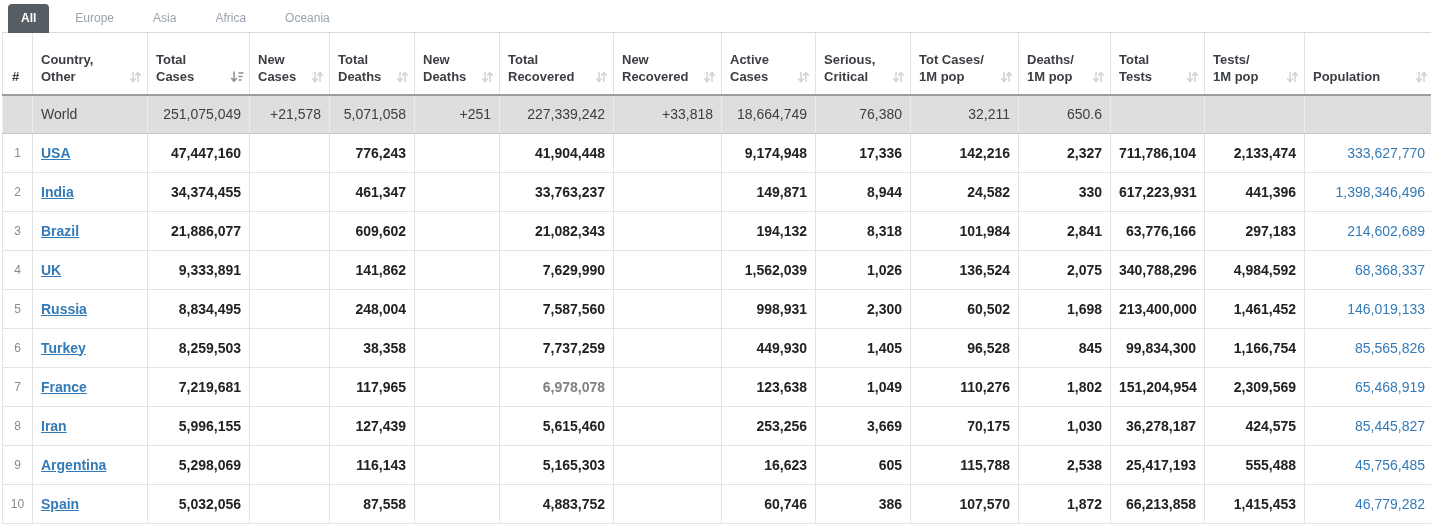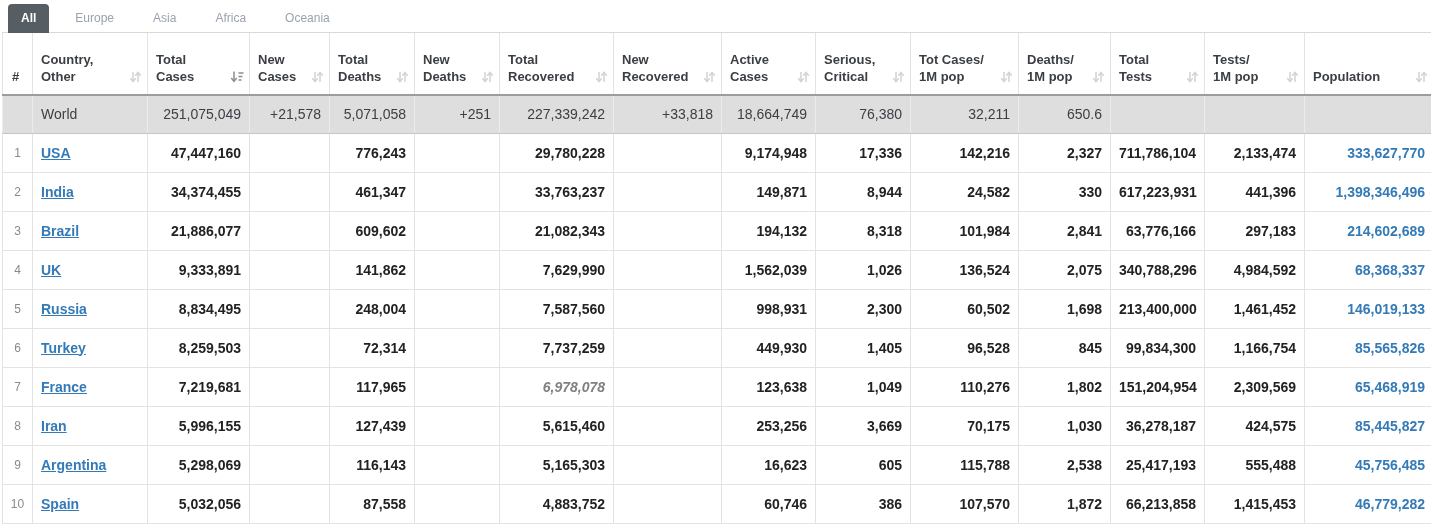--- a/index.html
+++ b/index.html
@@ -74,24 +74,24 @@
   td.country-cell { text-align: left; }
 
   .country-link {
     color: var(--link-blue, #337ab7);
     font-weight: bold;
     text-decoration: underline;
     cursor: pointer;
   }
   .pop {
     color: var(--link-blue, #337ab7);
-    font-weight: bold;
+    font-weight: normal;
     cursor: pointer;
   }
-  td.estimate { color: var(--estimate, #808080); font-style: italic; }
+  td.estimate { color: var(--estimate, #808080); }
 
   
   tr.world-row td {
     background: var(--world-bg, #dedede);
     border-top: 2px solid #9c9c9c;
     border-bottom: 1px solid #c6c6c6;
     border-left: 1px solid #ececec;
     border-right: 1px solid #ececec;
     font-weight: normal;
     color: #3c4044;
@@ -352,21 +352,21 @@
           <td class="num"></td>
           <td class="num"></td>
         </tr>
         <tr>
           <td class="rank-cell">1</td>
           <td class="country-cell"><a class="country-link">USA</a></td>
           <td class="num">47,447,160</td>
           <td class="num"></td>
           <td class="num">776,243</td>
           <td class="num"></td>
-          <td class="num">29,780,228</td>
+          <td class="num">41,904,448</td>
           <td class="num"></td>
           <td class="num">9,174,948</td>
           <td class="num">17,336</td>
           <td class="num">142,216</td>
           <td class="num">2,327</td>
           <td class="num">711,786,104</td>
           <td class="num">2,133,474</td>
           <td class="num"><span class="pop">333,627,770</span></td>
         </tr>
         <tr>
@@ -435,21 +435,21 @@
           <td class="num">1,698</td>
           <td class="num">213,400,000</td>
           <td class="num">1,461,452</td>
           <td class="num"><span class="pop">146,019,133</span></td>
         </tr>
         <tr>
           <td class="rank-cell">6</td>
           <td class="country-cell"><a class="country-link">Turkey</a></td>
           <td class="num">8,259,503</td>
           <td class="num"></td>
-          <td class="num">72,314</td>
+          <td class="num">38,358</td>
           <td class="num"></td>
           <td class="num">7,737,259</td>
           <td class="num"></td>
           <td class="num">449,930</td>
           <td class="num">1,405</td>
           <td class="num">96,528</td>
           <td class="num">845</td>
           <td class="num">99,834,300</td>
           <td class="num">1,166,754</td>
           <td class="num"><span class="pop">85,565,826</span></td>

